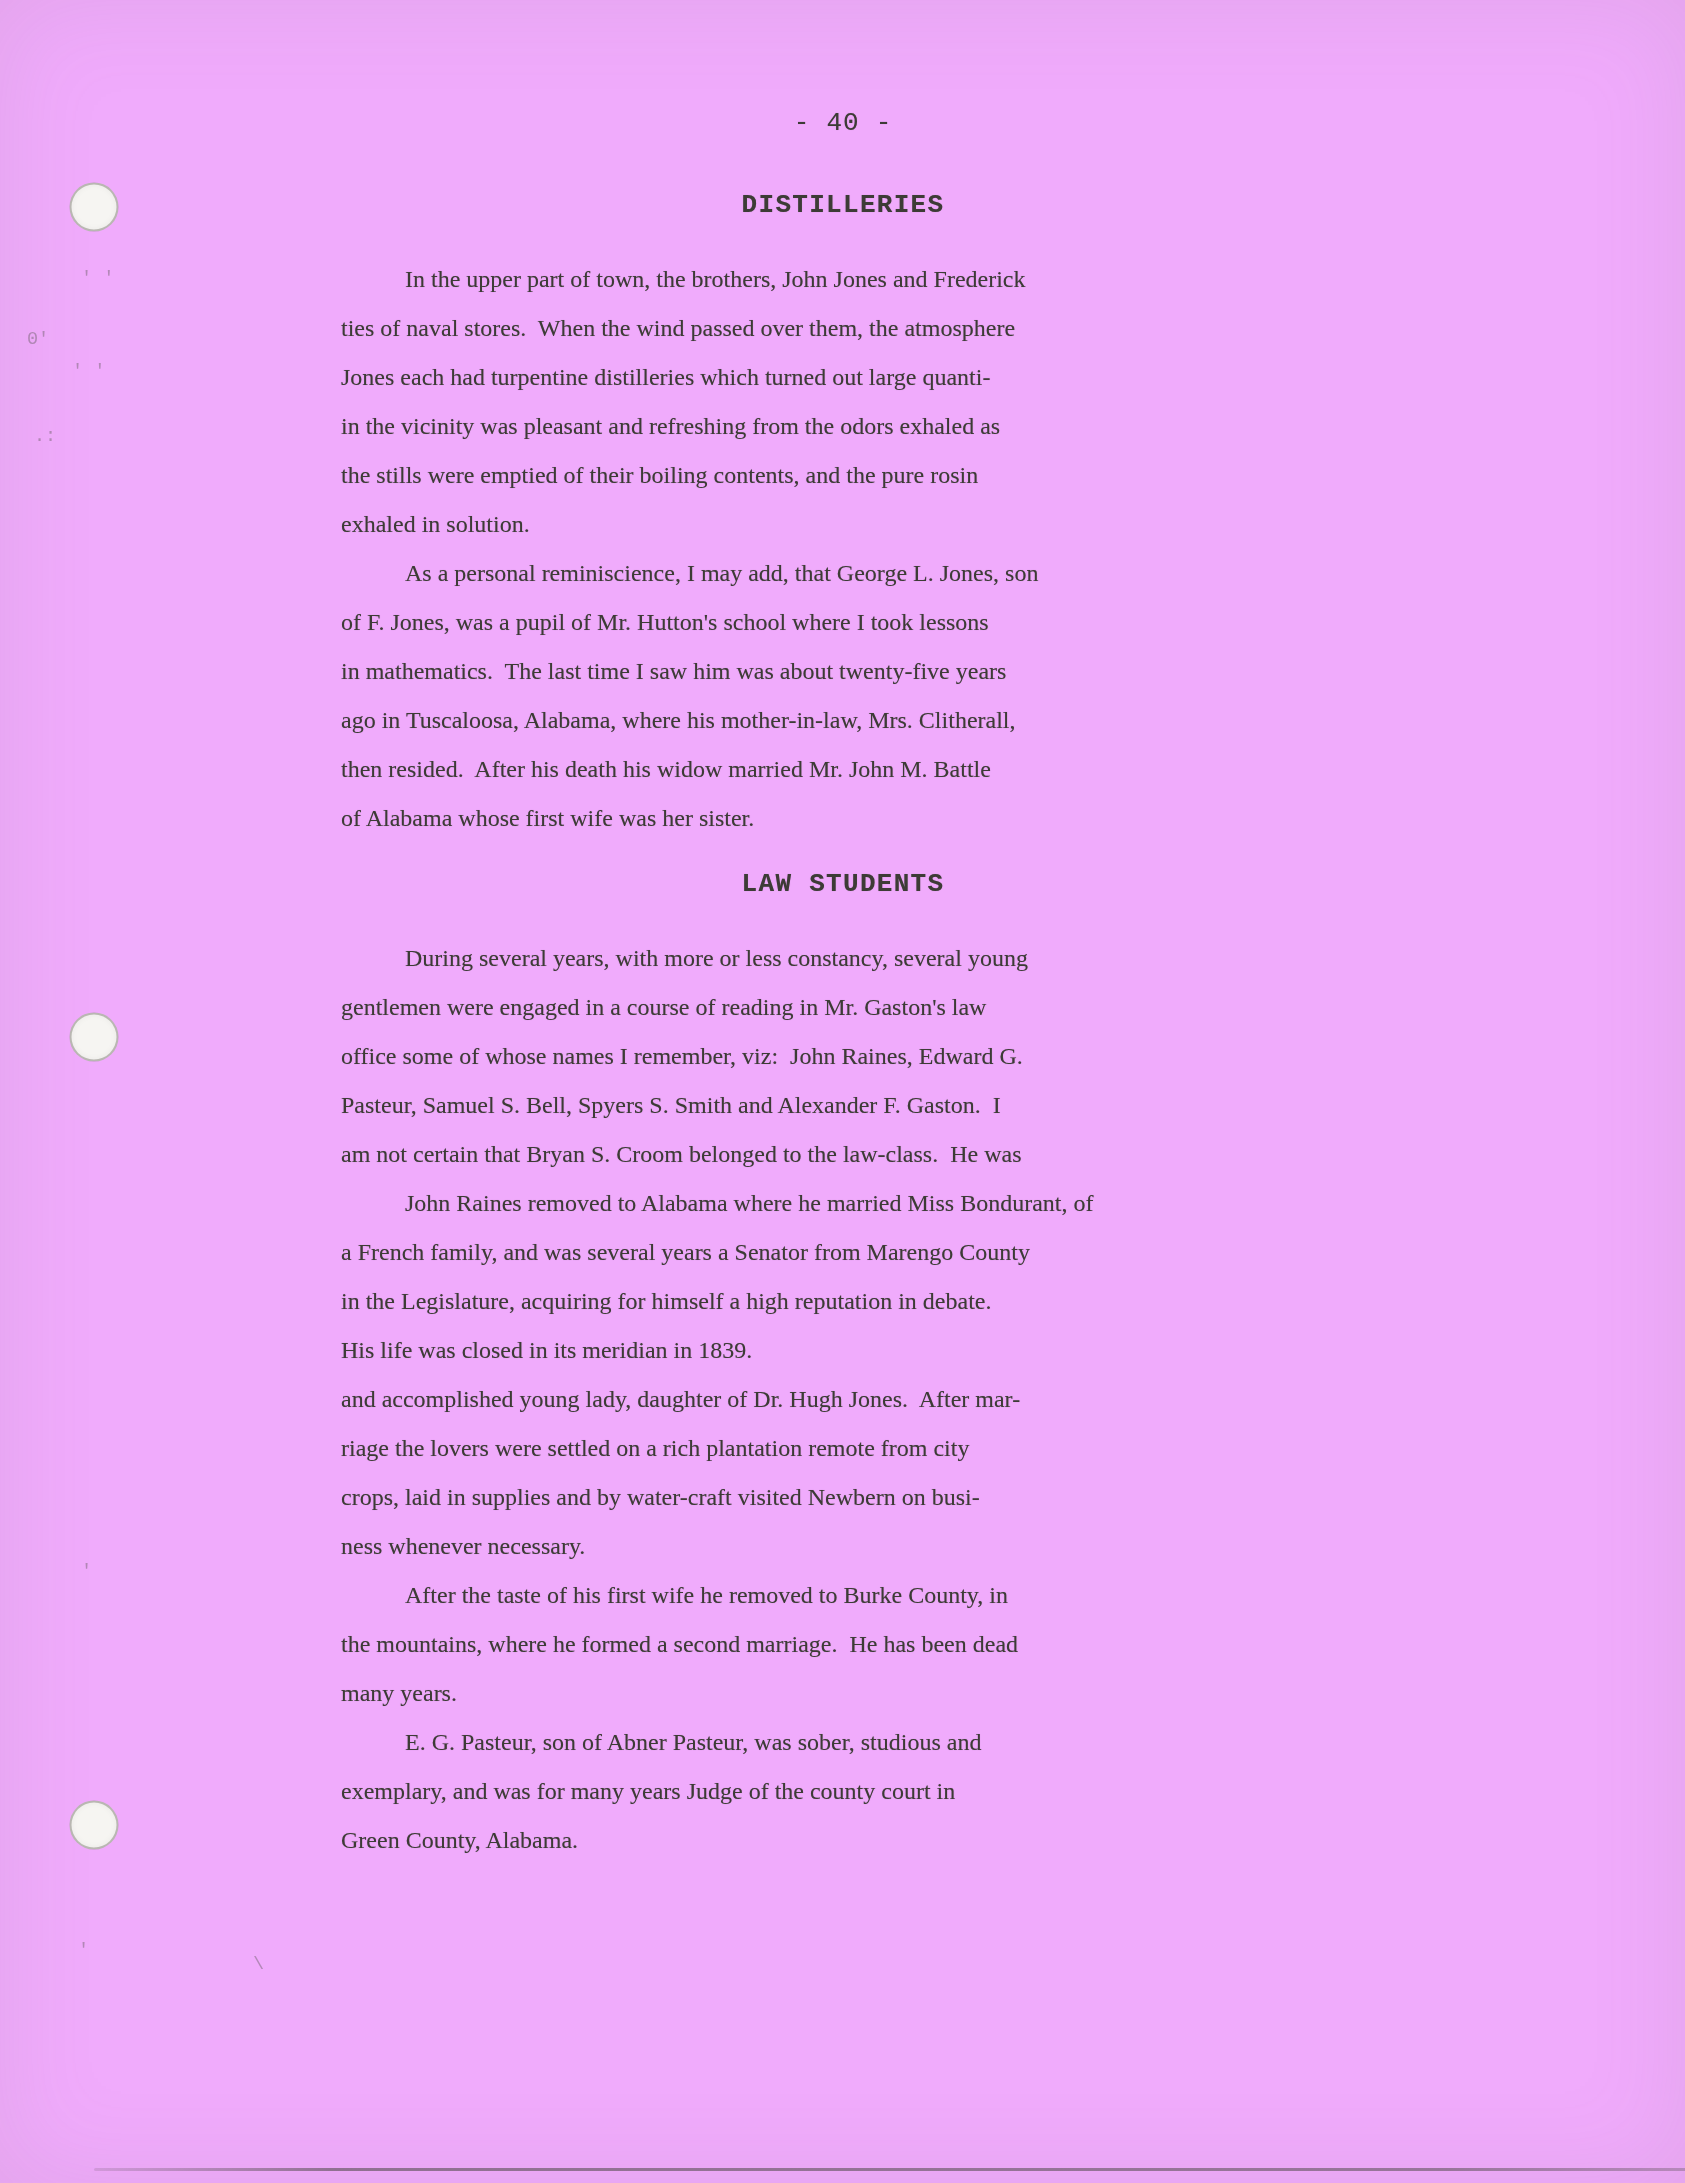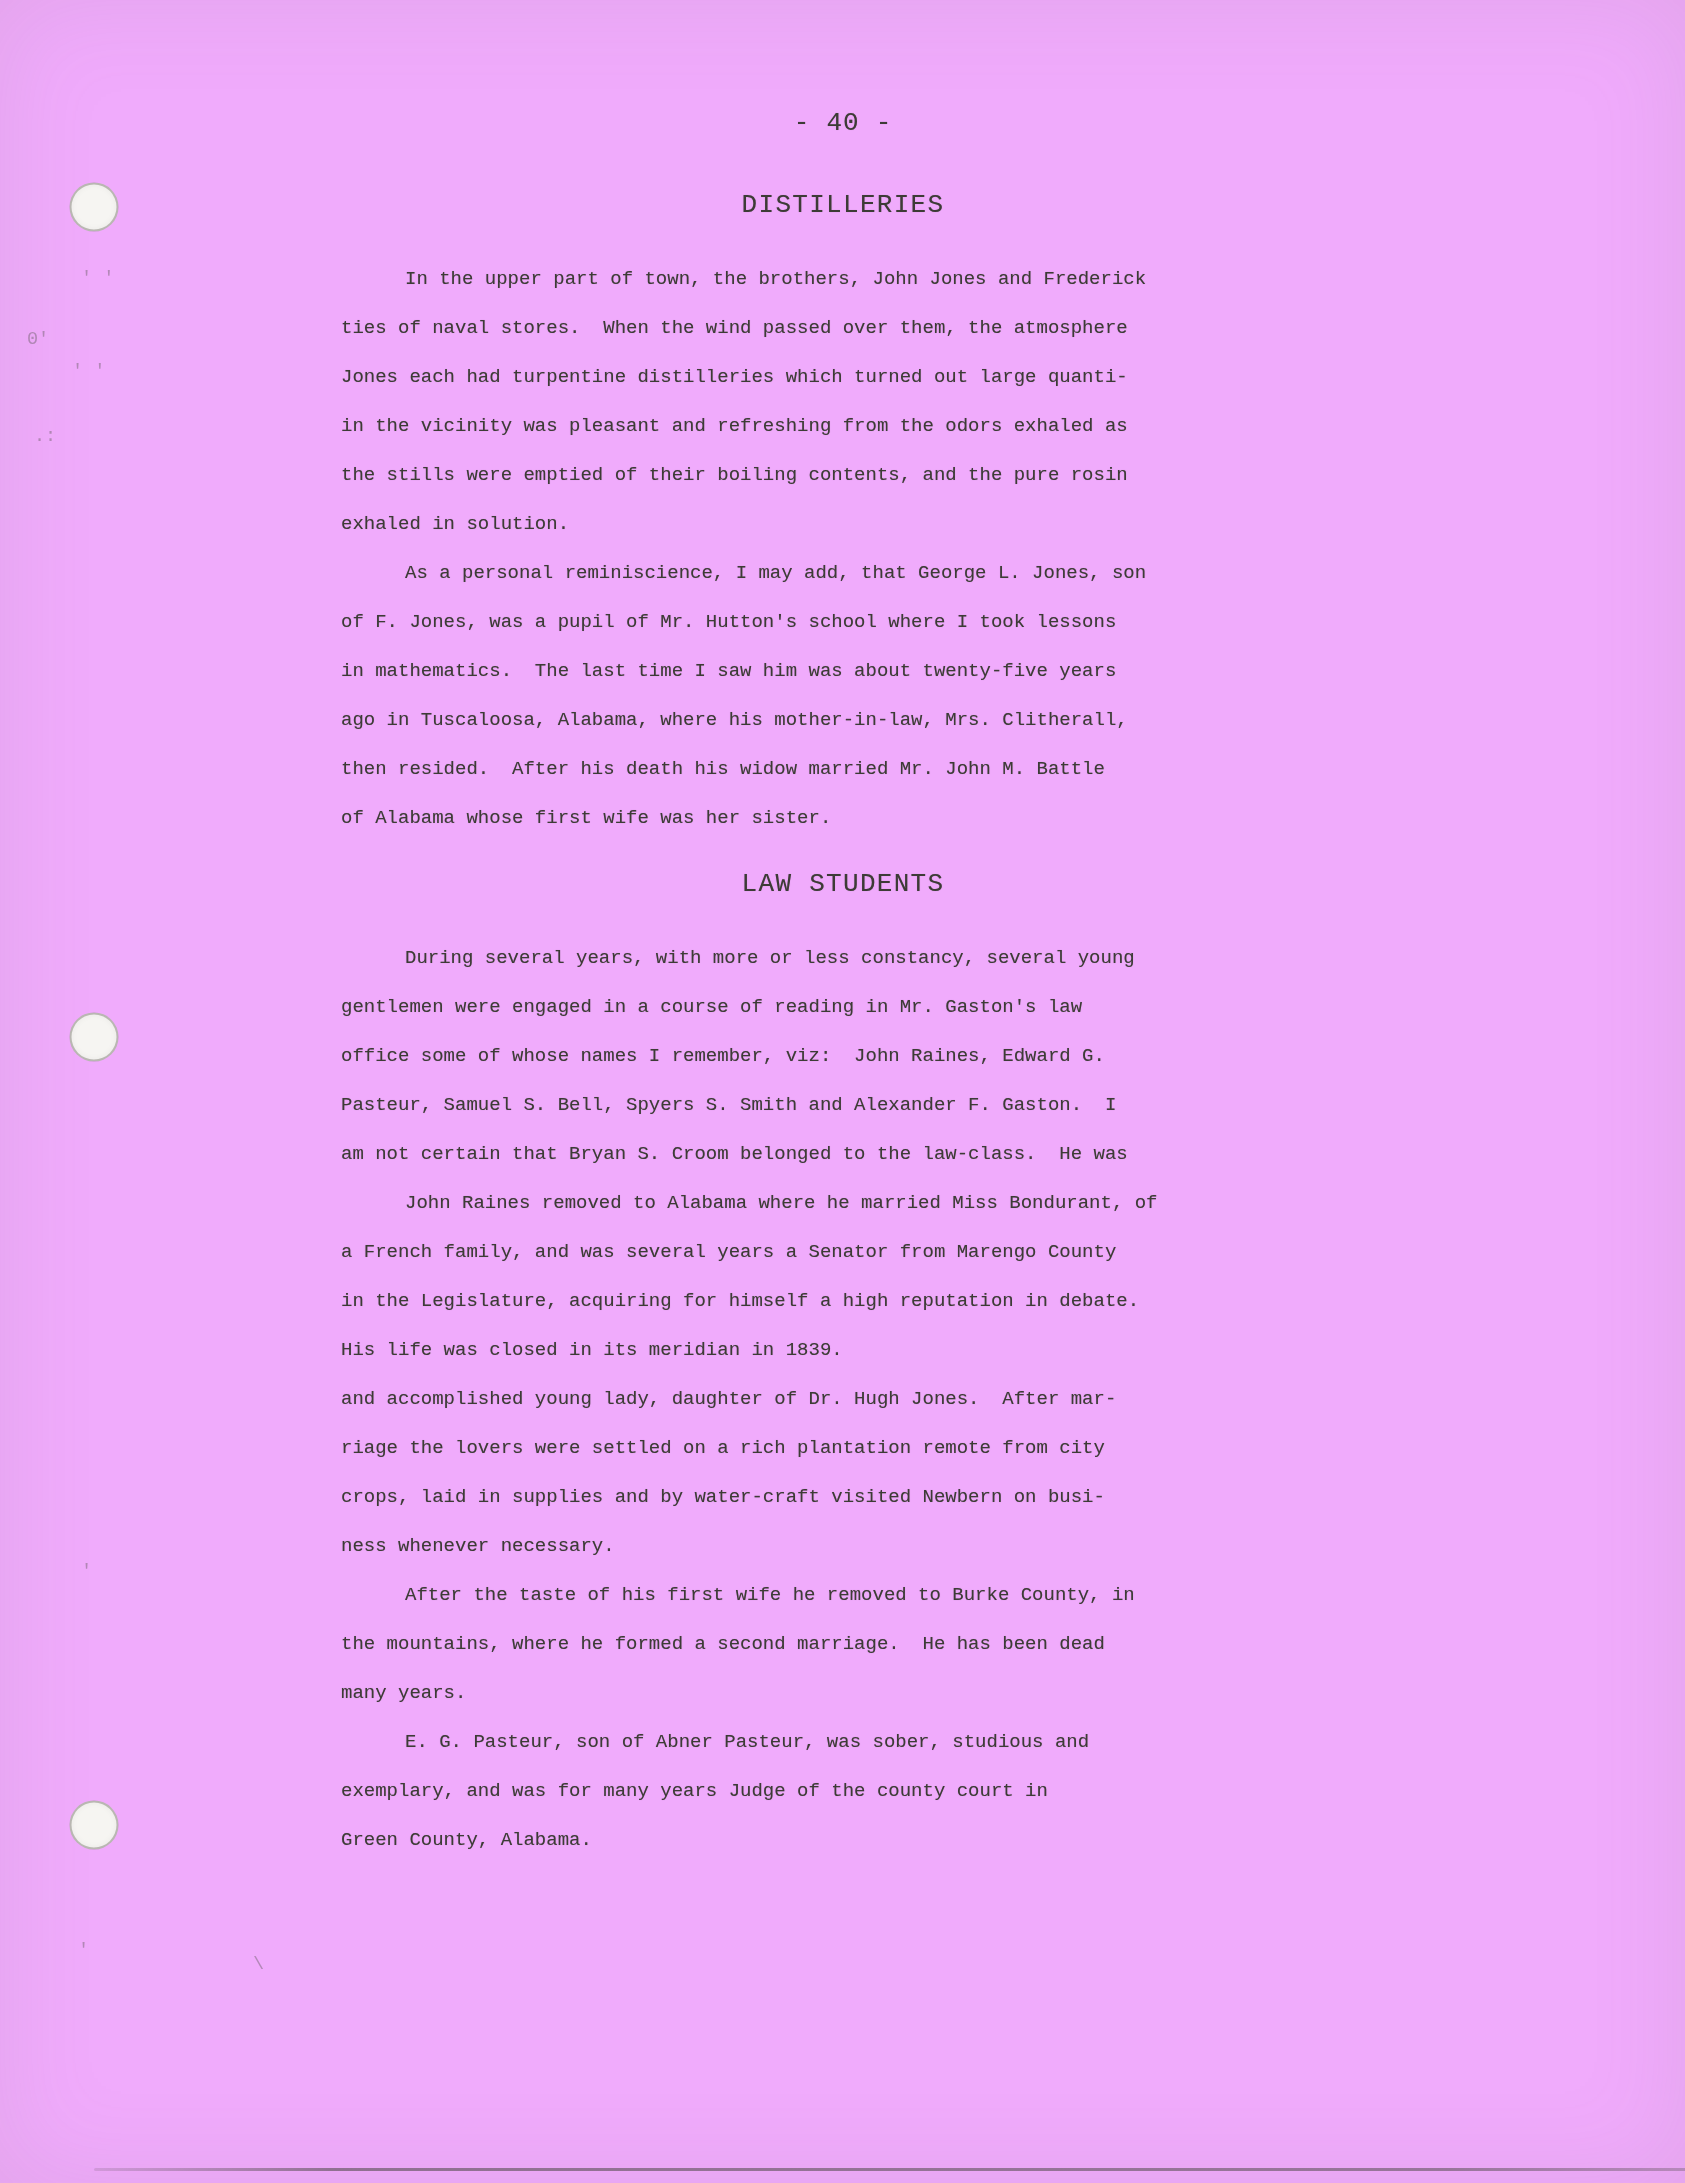--- a/index.html
+++ b/index.html
@@ -32,32 +32,33 @@
     width: 1686px;
   }
   .heading {
     width: 1686px;
     text-align: center;
     font-size: 26px;
     line-height: 49px;
     letter-spacing: 1.3px;
     margin-top: 17px;
     margin-bottom: 25px;
-    font-weight: normal;
+    font-weight: bold;
     text-shadow: 0 0 0.8px rgba(61,59,54,0.35);
   }
   .para {
     padding-left: 341px;
     width: 1551px;
   }
   .line {
-    font-size: 19px;
+    font-size: 24px;
     line-height: 49px;
     white-space: pre;
     text-shadow: 0 0 0.8px rgba(61,59,54,0.35);
+    font-family: Liberation Serif, serif;
   }
   .line.first { text-indent: 64px; }
   .punch-hole {
     position: absolute;
     width: 49px;
     height: 49px;
     border-radius: 50%;
     border: 2.5px solid rgba(110,108,100,0.45);
     background: #f6f5f2;
     box-shadow: inset 0 0 6.7px rgba(0,0,0,0.05);

